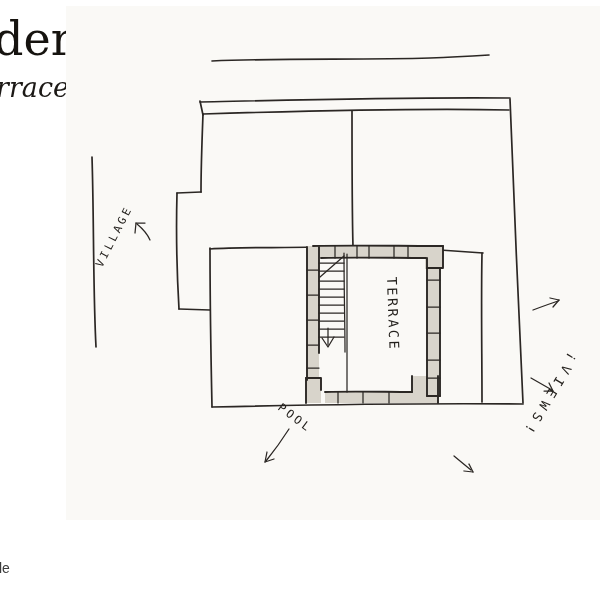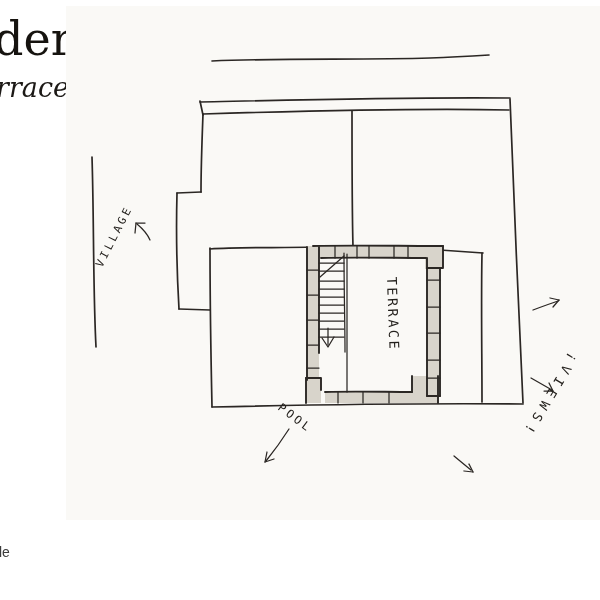--- a/index.html
+++ b/index.html
@@ -16,21 +16,21 @@
     letter-spacing:0px;white-space:nowrap;
   }
   .brand-sub{
     position:absolute;left:-4px;top:74px;
     font-size:27px;line-height:1;color:#1c1916;
     font-style:italic;
     font-family:"DejaVu Serif","Liberation Serif",serif;
     white-space:nowrap;
   }
   .footer-frag{
-    position:absolute;left:-1px;top:544px;
+    position:absolute;left:-1px;top:560px;
     font-size:14px;color:#3c3c3c;
     font-family:"Liberation Sans","DejaVu Sans",sans-serif;
   }
   svg{position:absolute;left:0;top:0;}
   .ink{stroke:#2b2724;fill:none;stroke-linecap:round;stroke-linejoin:round;}
   .w-main{stroke-width:1.7;}
   .w-thin{stroke-width:1.25;}
   .w-wall{stroke-width:1.9;}
   .wallfill{fill:#d8d4cb;stroke:none;}
   .sk-label{

